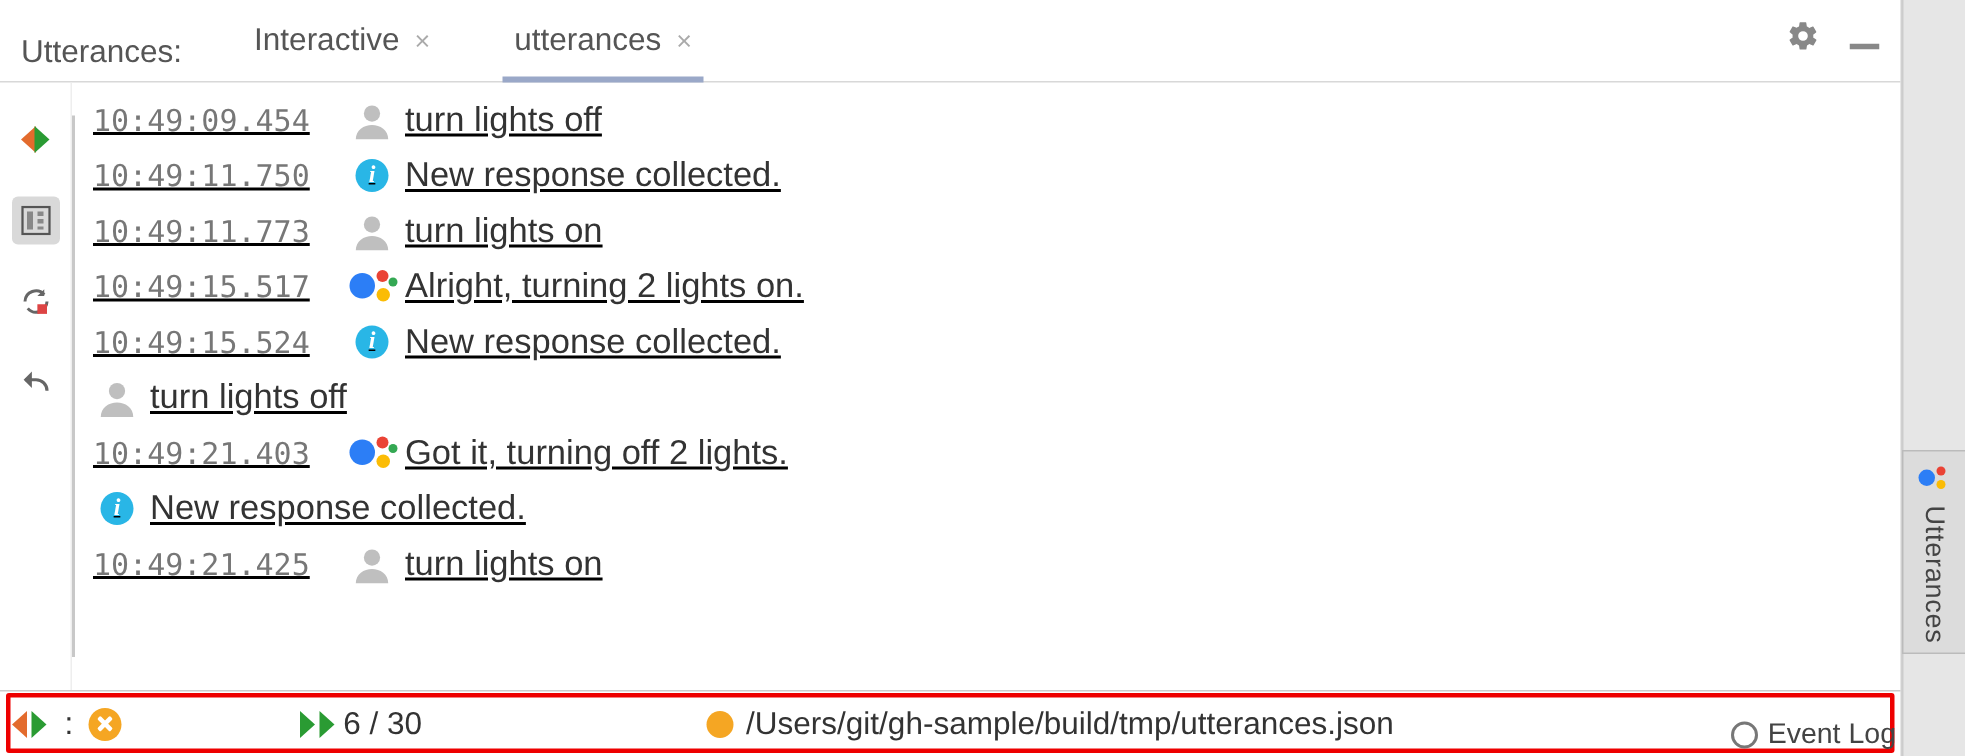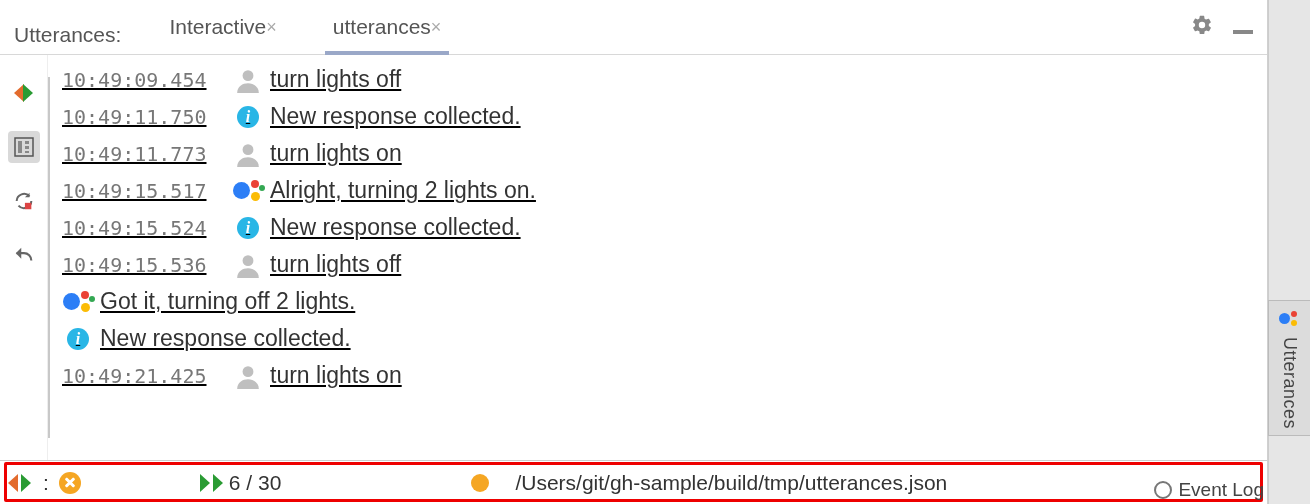--- a/index.html
+++ b/index.html
@@ -2,42 +2,42 @@
 <html><head>
 <meta charset="utf-8">
 <style>
   * { box-sizing: border-box; margin: 0; padding: 0; }
   html, body { width: 1310px; height: 504px; overflow: hidden; font-family: "Helvetica Neue", Arial, sans-serif; background: #f0f0f0; }
   .app { display: flex; width: 1310px; height: 504px; }
   .main { flex: 1; display: flex; flex-direction: column; background: #fff; border-right: 1px solid #d0d0d0; }
   .header { display: flex; align-items: center; height: 55px; border-bottom: 1px solid #d8d8d8; padding: 0 14px; font-size: 21px; color: #555; }
   .header .title { margin-right: 40px; margin-top: 16px; }
   .tabs { display: flex; align-items: stretch; height: 100%; gap: 0; }
-  .tab { position: relative; display: flex; align-items: center; padding: 0 8px; color: #555; }
+  .tab { position: relative; display: flex; align-items: center; padding: 0 8px; color: #555; gap: 10px; }
   .tab .close { font-size: 18px; color: #aaa; cursor: pointer; }
   .tab.active::after { content:""; position:absolute; left:0; right:0; bottom:-1px; height:4px; background:#9aa8c8; }
   .header-actions { margin-left: auto; display: flex; align-items: center; gap: 20px; }
   .gear-svg { width: 22px; height: 22px; fill: #888; }
   .minimize-svg { width: 20px; height: 4px; }
   .body { flex: 1; display: flex; overflow: hidden; }
   .toolbar { width: 48px; display: flex; flex-direction: column; align-items: center; padding-top: 22px; gap: 22px; border-right: 1px solid #eee; }
   .tb-btn { width: 32px; height: 32px; display: flex; align-items: center; justify-content: center; border-radius: 4px; }
   .tb-btn.active { background: #d9d9d9; }
   .separator { width: 2px; background: #c8c8c8; margin: 22px 6px 22px 0; }
   .log { flex: 1; overflow: hidden; padding-top: 6px; }
   .row { display: flex; align-items: center; height: 37px; white-space: nowrap; text-decoration: underline; }
   .ts { font-family: Menlo, Consolas, monospace; font-size: 20px; color: #777; width: 170px; padding-left: 6px; }
   .ic { width: 44px; display:flex; justify-content:center; align-items:center; }
   .msg { font-size: 23px; color: #333; }
   .footer { position: relative; height: 44px; border-top: 1px solid #ccc; display:flex; align-items:center; padding: 0 8px; font-size: 21px; color: #333; }
   .redbox { position:absolute; left:4px; right:4px; top:1px; bottom:2px; border: 3px solid #e00; border-radius: 2px; pointer-events:none; }
   .footer .play-indicator { display:flex; align-items:center; gap:4px; margin-right: 8px; }
   .footer .ff { margin-left: 120px; display:flex; align-items:center; gap:6px; }
   .footer .ff .count { white-space: nowrap; }
-  .footer .file { margin-left: 190px; display:flex; align-items:center; gap:26px; }
+  .footer .file { margin-left: 190px; display:flex; align-items:center; gap:8px; }
   .orange-dot { width: 18px; height: 18px; border-radius: 50%; background: #f5a623; }
   .sidebar { width: 42px; background: #e6e6e6; border-left: 1px solid #ccc; position: relative; }
   .sidetab { position:absolute; right:0; top:300px; width:42px; background:#dcdcdc; border:1px solid #bbb; border-right:none; display:flex; flex-direction:column; align-items:center; padding: 10px 0 6px 0; }
   .sidetab .label { writing-mode: vertical-rl; font-size: 18px; color: #444; margin-top: 8px; letter-spacing: 0.5px; }
   .event-log { position:absolute; bottom:0; right:46px; font-size:19px; color:#444; display:flex; align-items:center; gap:6px; height:28px; }
   .event-log .circ { width:18px; height:18px; border:2px solid #777; border-radius:50%; position:relative; }
   .assistant-dots { position:relative; width:30px; height:24px; }
   .assistant-dots .d { position:absolute; border-radius:50%; }
   .assistant-dots .big { width:17px; height:17px; background:#2c7ef6; left:0; top:3px; }
   .assistant-dots .r { width:8px; height:8px; background:#ea4335; left:18px; top:1px; }
@@ -163,30 +163,30 @@
             <span class="msg">Alright, turning 2 lights on.</span>
           </div>
           <div class="row">
             <span class="ts">10:49:15.524</span>
             <span class="ic">
               <span class="info-circle">i</span>
             </span>
             <span class="msg">New response collected.</span>
           </div>
           <div class="row">
-            <span class="ts">10:49:15.536</span>
             <span class="ic">
               <svg class="user-svg" width="26" height="26" viewBox="0 0 24 24">
                 <circle cx="12" cy="8" r="5"></circle>
                 <path d="M2 24c0-6 5-9 10-9s10 3 10 9z"></path>
               </svg>
             </span>
             <span class="msg">turn lights off</span>
           </div>
           <div class="row">
+            <span class="ts">10:49:21.403</span>
             <span class="ic">
               <span class="assistant-dots">
                 <span class="d big"></span>
                 <span class="d r"></span>
                 <span class="d g"></span>
                 <span class="d y"></span>
               </span>
             </span>
             <span class="msg">Got it, turning off 2 lights.</span>
           </div>

